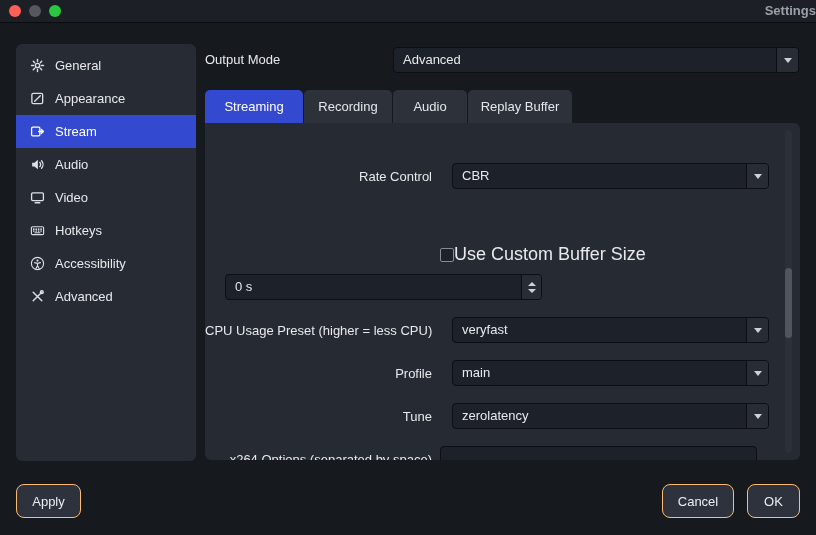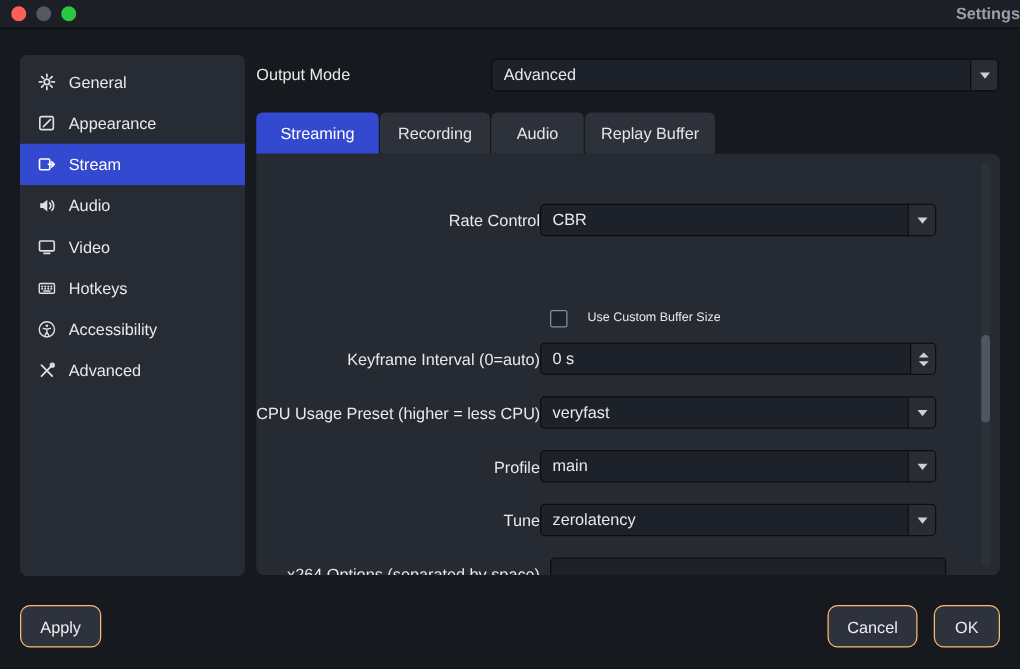--- a/index.html
+++ b/index.html
@@ -47,25 +47,25 @@
   .tab.active{background:var(--accent);color:#fff;}
   .tab:nth-child(1){width:98px;}
   .tab:nth-child(2){width:88px;}
   .tab:nth-child(3){width:74px;}
   .tab:nth-child(4){width:104px;}
   
   .panel{position:absolute;left:205px;top:123px;width:595px;height:337px;background:#262a32;
     border-radius:0 6px 6px 6px;overflow:hidden;padding-left:47px;}
   .form-row{position:absolute;left:0;width:100%;height:26px;display:flex;align-items:center;}
   .row-label{width:227px;text-align:right;font-size:13px;color:#e7e9ec;white-space:nowrap;}
-  .field{margin-left:0;width:317px;height:26px;}
+  .field{margin-left:20px;width:317px;height:26px;}
   .text-input{margin-left:8px;width:317px;height:26px;background:#1d212a;border:1px solid #0c0e13;border-radius:4px;}
   .checkbox-row{height:15px;}
   .checkbox{margin-left:8px;width:14px;height:14px;background:#1d212a;border:1px solid #878c95;border-radius:2px;flex:0 0 14px;}
-  .checkbox-label{margin-left:16px;font-size:10px;color:#e7e9ec;white-space:nowrap;}
+  .checkbox-label{margin-left:0;font-size:18px;color:#e7e9ec;white-space:nowrap;}
   .scroll-track{position:absolute;right:8px;top:7px;bottom:7px;width:7px;background:rgba(255,255,255,0.03);border-radius:4px;}
   .scroll-thumb{position:absolute;right:8px;top:145px;width:7px;height:70px;background:#50555f;border-radius:4px;}
   
   .btn{position:absolute;top:484px;height:34px;background:#2d323c;border:1px solid #fdba74;border-radius:8px;
     font-family:inherit;font-size:13px;color:#eceef1;display:flex;align-items:center;justify-content:center;padding:0;cursor:default;}
   .btn-apply{left:16px;width:65px;}
   .btn-cancel{left:662px;width:72px;}
   .btn-ok{left:747px;width:53px;}
 </style>
 </head>
@@ -187,21 +187,20 @@
     </div>
 
 
     <div class="form-row checkbox-row" style="top:124px">
       <div class="row-label"></div>
       <span class="checkbox"></span>
       <span class="checkbox-label">Use Custom Buffer Size</span>
     </div>
 
     <div class="form-row" style="top:151px">
-      <div class="row-label">Keyframe Interval (0=auto)</div>
       <div class="field combo">
         <span class="combo-value">0 s</span>
         <span class="stepper-btn">
           <span class="arrow-up-sm"></span>
           <span class="arrow-down-sm"></span>
         </span>
       </div>
     </div>
 
     <div class="form-row" style="top:194px">

